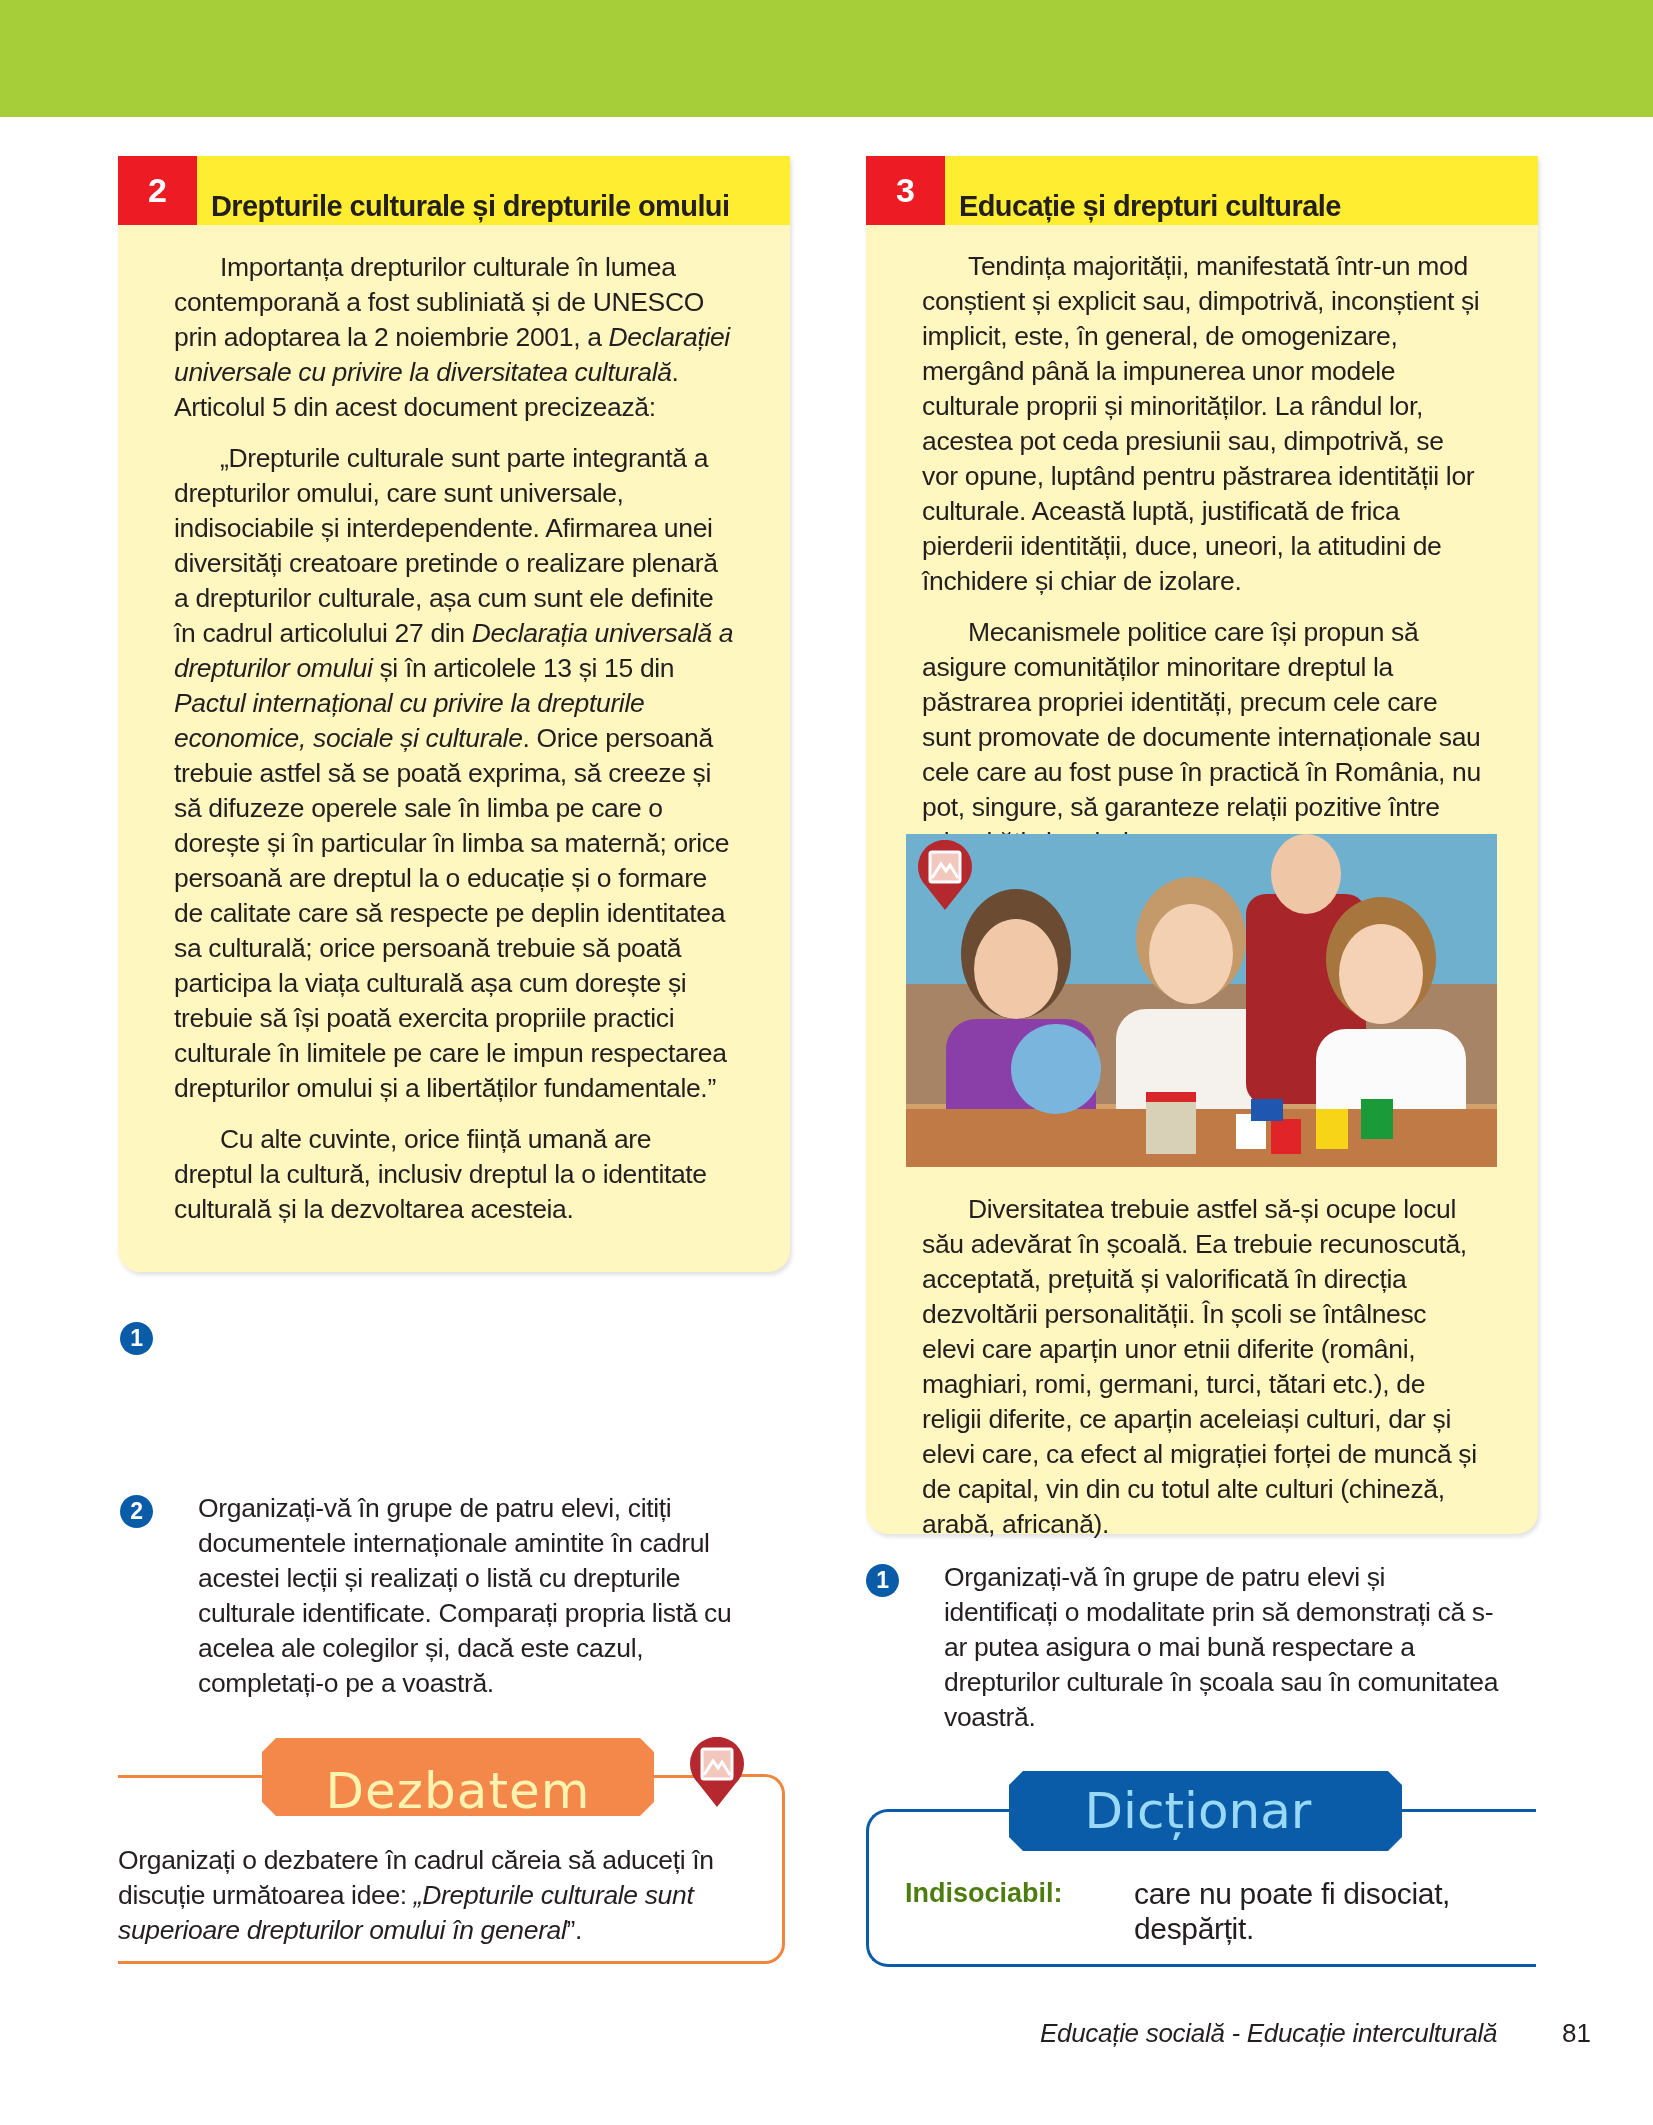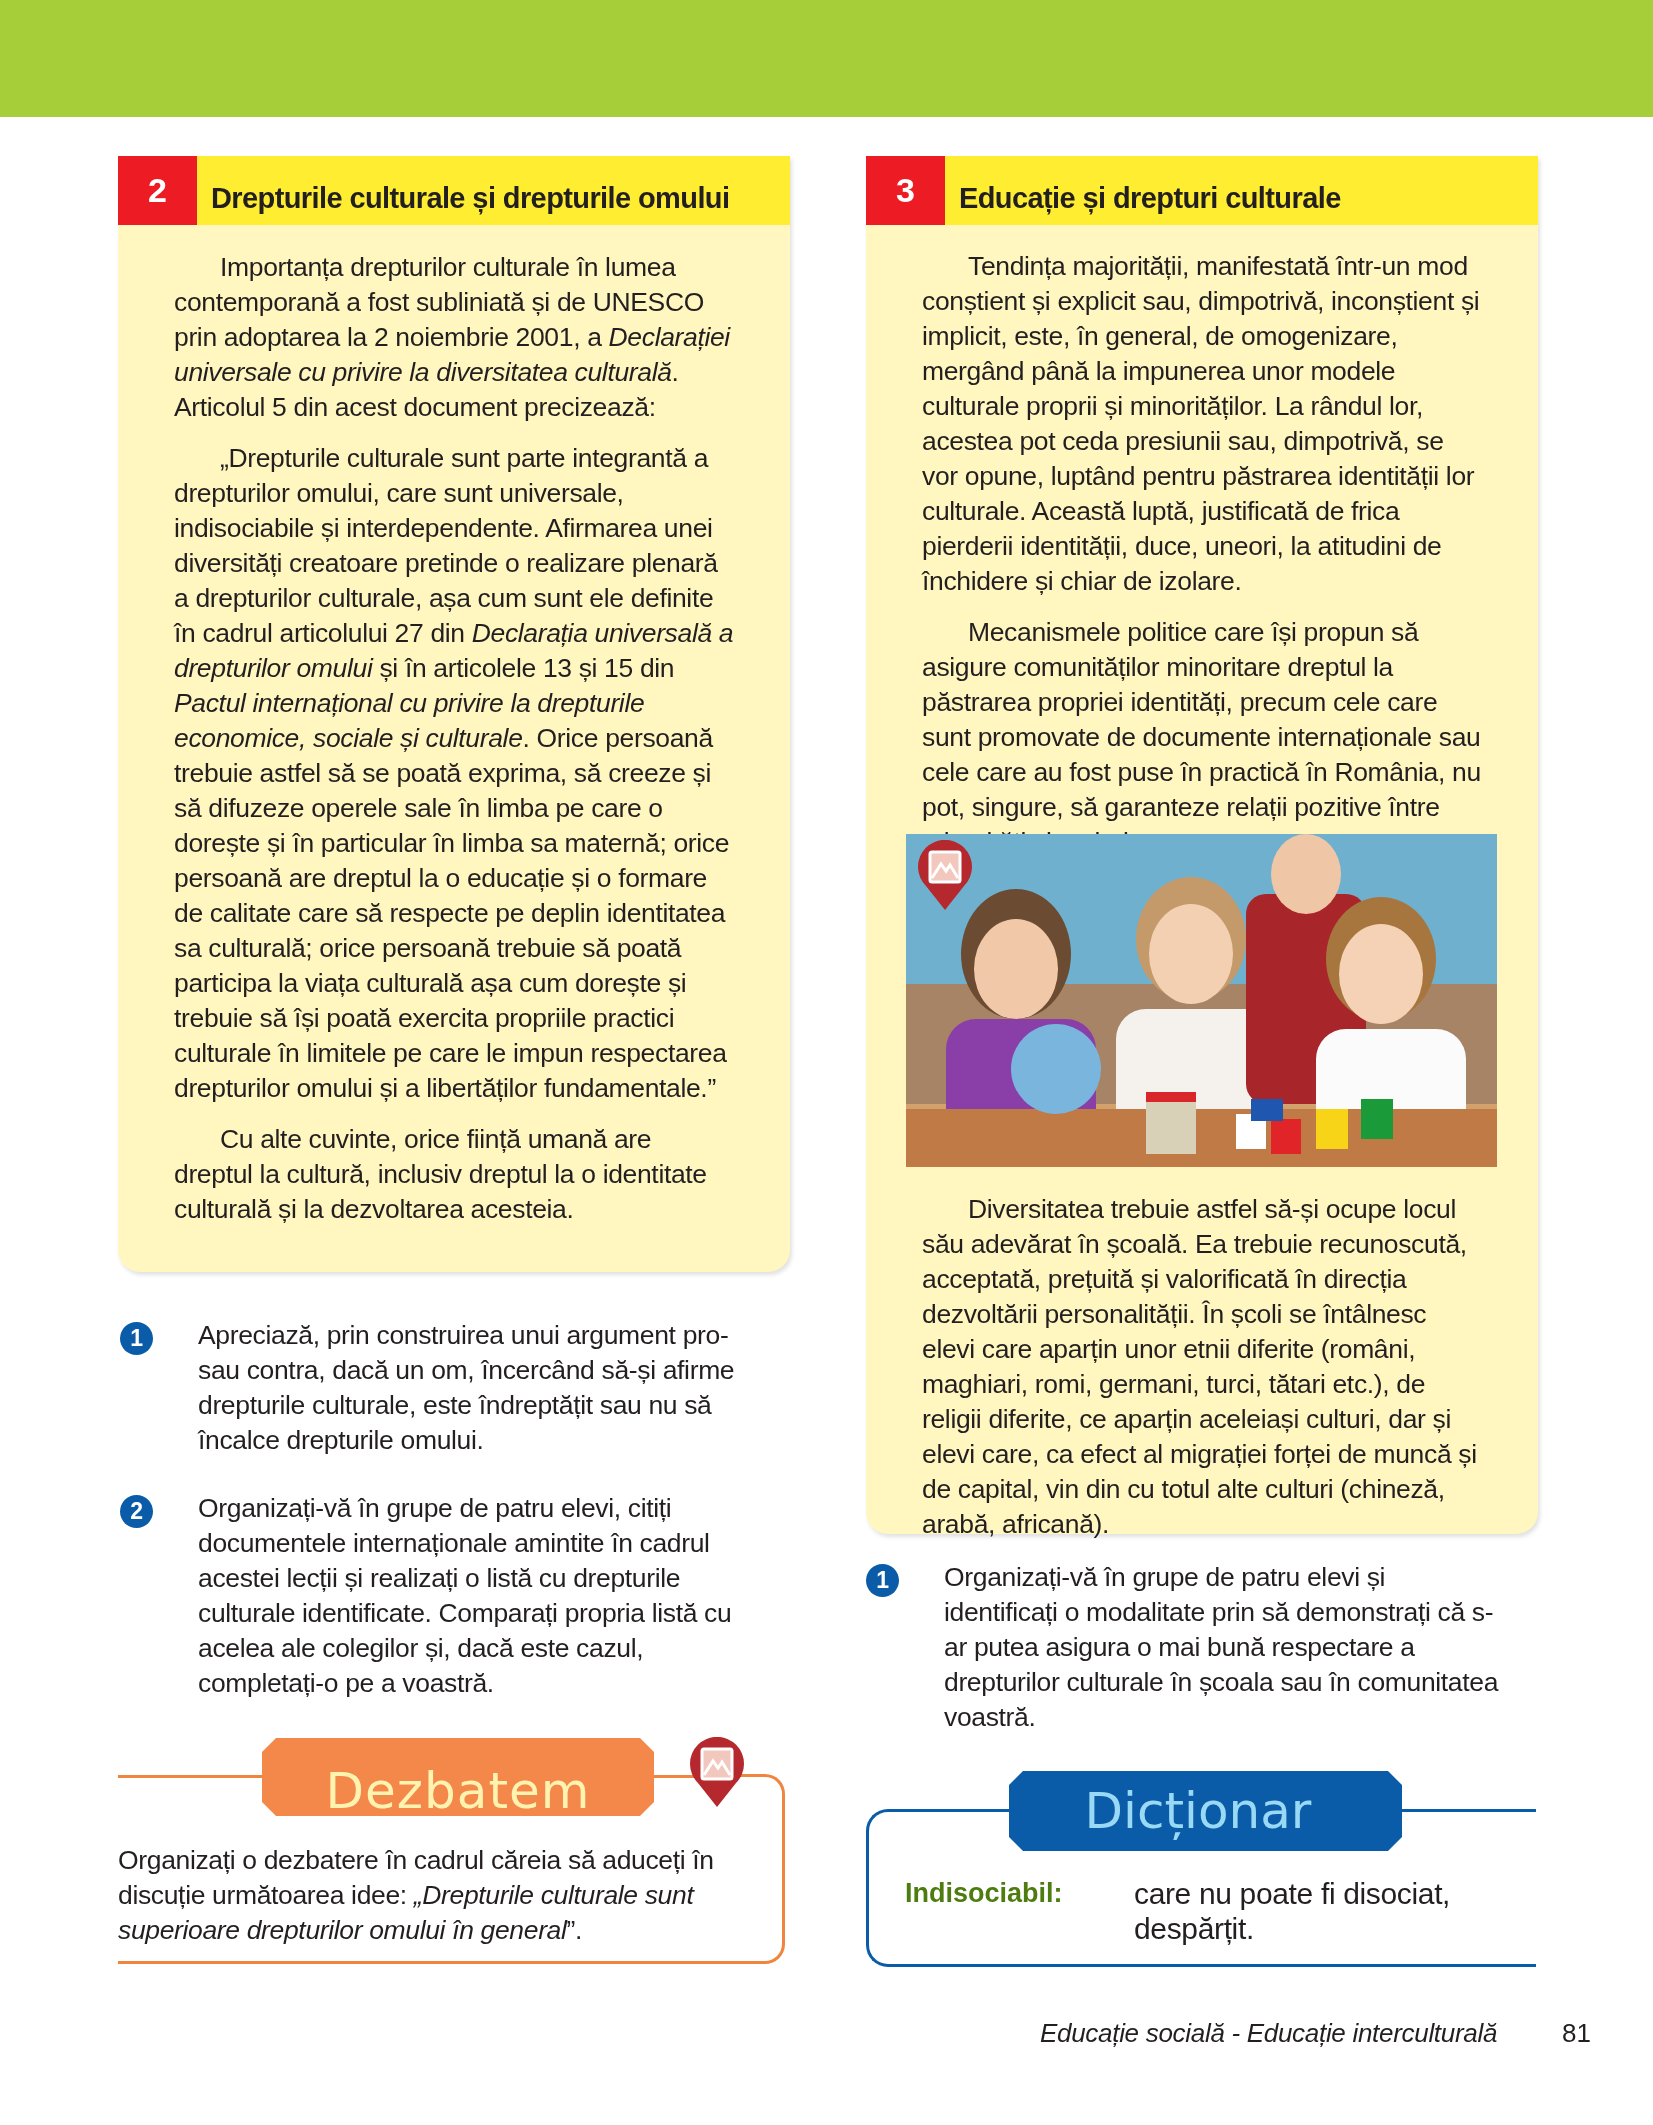--- a/index.html
+++ b/index.html
@@ -6,21 +6,21 @@
   body { width: 1653px; height: 2125px; background: #ffffff; position: relative; overflow: hidden;
          font-family: "Liberation Sans", "DejaVu Sans", sans-serif; color: #231f20; }
   .topbar { position: absolute; left: 0; top: 0; width: 1653px; height: 117px; background: #a6ce39; }
 
   .card { position: absolute; background: #fff7bf; border-radius: 0 0 22px 22px;
           box-shadow: 2px 3px 4px rgba(0,0,0,0.12); }
   .card-head { position: absolute; left: 0; top: 0; right: 0; height: 69px; background: #ffed32; }
   .card-num { position: absolute; left: 0; top: 0; width: 79px; height: 69px; background: #ed1c24;
               color: #fff; font-weight: bold; font-size: 34px; line-height: 69px; text-align: center;
               font-family: "Liberation Sans Narrow", "Liberation Sans", sans-serif; }
-  .card-title { position: absolute; left: 93px; top: 8px; height: 69px; line-height: 69px;
+  .card-title { position: absolute; left: 93px; top: 16px; height: 69px; line-height: 69px;
                 font-weight: bold; font-size: 29px; letter-spacing: -0.6px; color: #231f20; }
   .card-body { position: absolute; left: 40px; right: 40px; font-size: 26.5px; line-height: 35px;
                letter-spacing: -0.35px; }
   .card-body p { margin: 16px; }
   .indent { text-indent: 46px; }
   em { font-style: italic; }
 
   .task { position: absolute; font-size: 26.5px; line-height: 35px; letter-spacing: -0.35px; }
   .task-num { position: absolute; left: 0; top: 4px; width: 33px; height: 33px; border-radius: 50%;
               background: #0b5ca8; color: #fff; font-weight: bold; font-size: 23px; line-height: 33px;
@@ -61,21 +61,20 @@
   </div>
   <div class="card-body" style="top:78px;">
     <p class="indent"><span>Importanța drepturilor culturale în lumea contemporană a fost subliniată și de UNESCO prin adoptarea la 2 noiembrie 2001, a </span><em>Declarației universale cu privire la diversitatea culturală</em><span>. Articolul 5 din acest document precizează:</span></p>
     <p class="indent"><span>„Drepturile culturale sunt parte integrantă a drepturilor omului, care sunt universale, indisociabile și interdependente. Afirmarea unei diversități creatoare pretinde o realizare plenară a drepturilor culturale, așa cum sunt ele definite în cadrul articolului 27 din </span><em>Declarația universală a drepturilor omului</em><span> și în articolele 13 și 15 din </span><em>Pactul internațional cu privire la drepturile economice, sociale și culturale</em><span>. Orice persoană trebuie astfel să se poată exprima, să creeze și să difuzeze operele sale în limba pe care o dorește și în particular în limba sa maternă; orice persoană are dreptul la o educație și o formare de calitate care să respecte pe deplin identitatea sa culturală; orice persoană trebuie să poată participa la viața culturală așa cum dorește și trebuie să își poată exercita propriile practici culturale în limitele pe care le impun respectarea drepturilor omului și a libertăților fundamentale.”</span></p>
     <p class="indent">Cu alte cuvinte, orice ființă umană are dreptul la cultură, inclusiv dreptul la o identitate culturală și la dezvoltarea acesteia.</p>
   </div>
 </div>
 
 <div class="task" style="left:120px; top:1318px; width:680px; height:145px;">
   <div class="task-num">1</div>
-  <div class="task-text" style="width:560px;">Apreciază, prin construirea unui argument pro- sau contra, dacă un om, încercând să-și afirme drepturile culturale, este îndreptățit sau nu să încalce drepturile omului.</div>
 </div>
 <div class="task" style="left:120px; top:1491px; width:680px; height:215px;">
   <div class="task-num">2</div>
   <div class="task-text" style="width:560px;">Organizați-vă în grupe de patru elevi, citiți documentele internaționale amintite în cadrul acestei lecții și realizați o listă cu drepturile culturale identificate. Comparați propria listă cu acelea ale colegilor și, dacă este cazul, completați-o pe a voastră.</div>
 </div>
 
 <div class="dz-line" style="left:118px; top:1775px; width:146px; height:3px;"></div>
 <div class="dz-line" style="left:652px; top:1775px; width:42px; height:3px;"></div>
 <div style="position:absolute; left:700px; top:1774px; width:85px; height:190px; border-top:3px solid #f0853f; border-right:3px solid #f0853f; border-bottom:3px solid #f0853f; border-radius:0 20px 20px 0; box-sizing:border-box;"></div>
 <div class="dz-line" style="left:118px; top:1961px; width:600px; height:3px;"></div>

